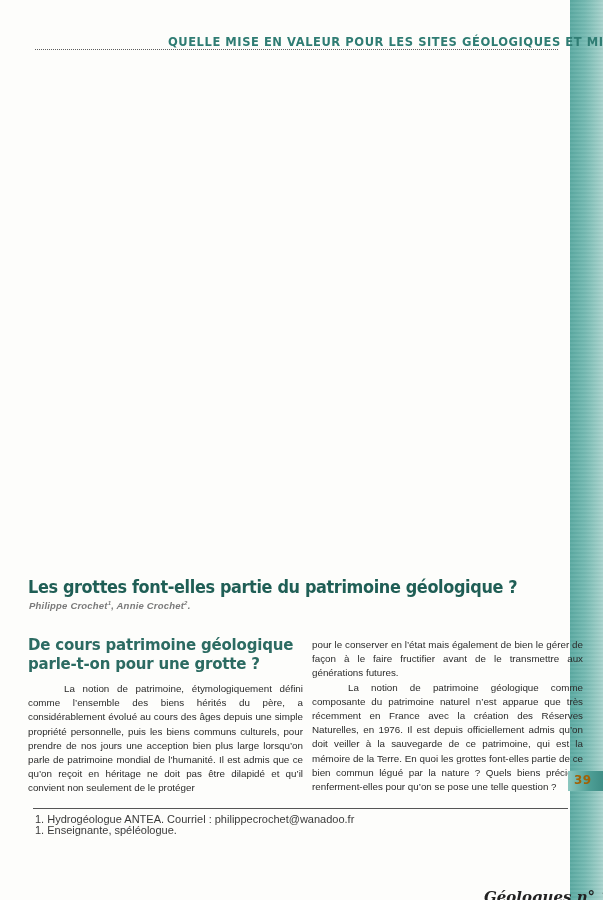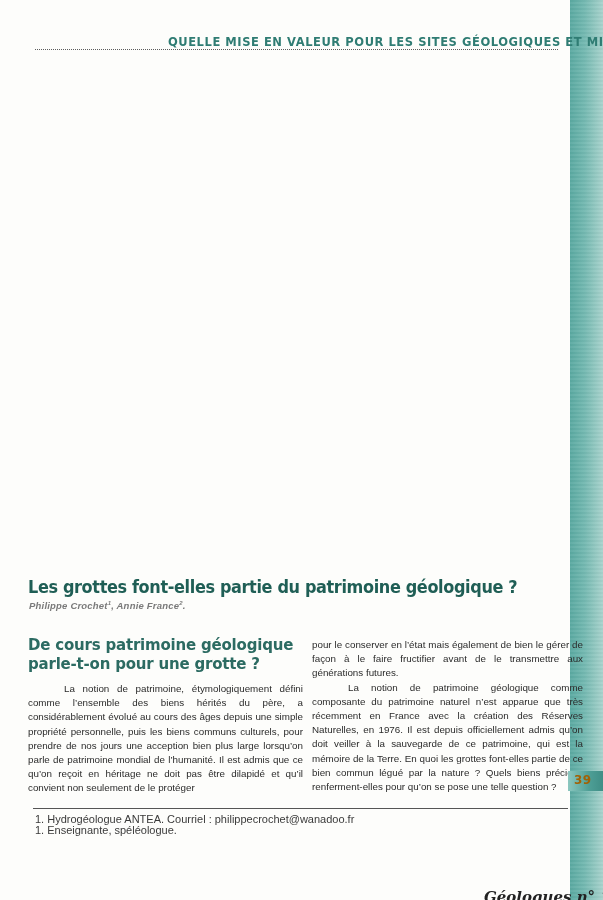--- a/index.html
+++ b/index.html
@@ -156,21 +156,21 @@
 <div class="side-strip"></div>
 <div class="page-tab"></div>
 <div class="page-number">39</div>
 
 <div class="running-head">QUELLE MISE EN VALEUR POUR LES SITES GÉOLOGIQUES ET MINIERS ?</div>
 <div class="head-rule"></div>
 
 <h1 class="article-title" style="margin:0;">Les grottes font-elles partie du patrimoine géologique ?</h1>
 
 <div class="authors">
-  <span>Philippe Crochet</span><sup>1</sup><span>, </span><span>Annie France</span><sup>2</sup><span>.</span>
+  <span>Philippe Crochet</span><sup>1</sup><span>, </span><span>Annie Crochet</span><sup>2</sup><span>.</span>
 </div>
 
 <div class="col col-left">
   <h2 class="section-heading">De cours patrimoine géologique parle-t-on pour une grotte ?</h2>
   <p class="para">La notion de patrimoine, étymologiquement défini comme l’ensemble des biens hérités du père, a considérablement évolué au cours des âges depuis une simple propriété personnelle, puis les biens communs culturels, pour prendre de nos jours une acception bien plus large lorsqu’on parle de patrimoine mondial de l’humanité. Il est admis que ce qu’on reçoit en héritage ne doit pas être dilapidé et qu’il convient non seulement de le protéger</p>
 </div>
 
 <div class="col col-right">
   <p class="para no-indent">pour le conserver en l’état mais également de bien le gérer de façon à le faire fructifier avant de le transmettre aux générations futures.</p>
   <p class="para">La notion de patrimoine géologique comme composante du patrimoine naturel n’est apparue que très récemment en France avec la création des Réserves Naturelles, en 1976. Il est depuis officiellement admis qu’on doit veiller à la sauvegarde de ce patrimoine, qui est la mémoire de la Terre. En quoi les grottes font-elles partie de ce bien commun légué par la nature ? Quels biens précieux renferment-elles pour qu’on se pose une telle question ?</p>

